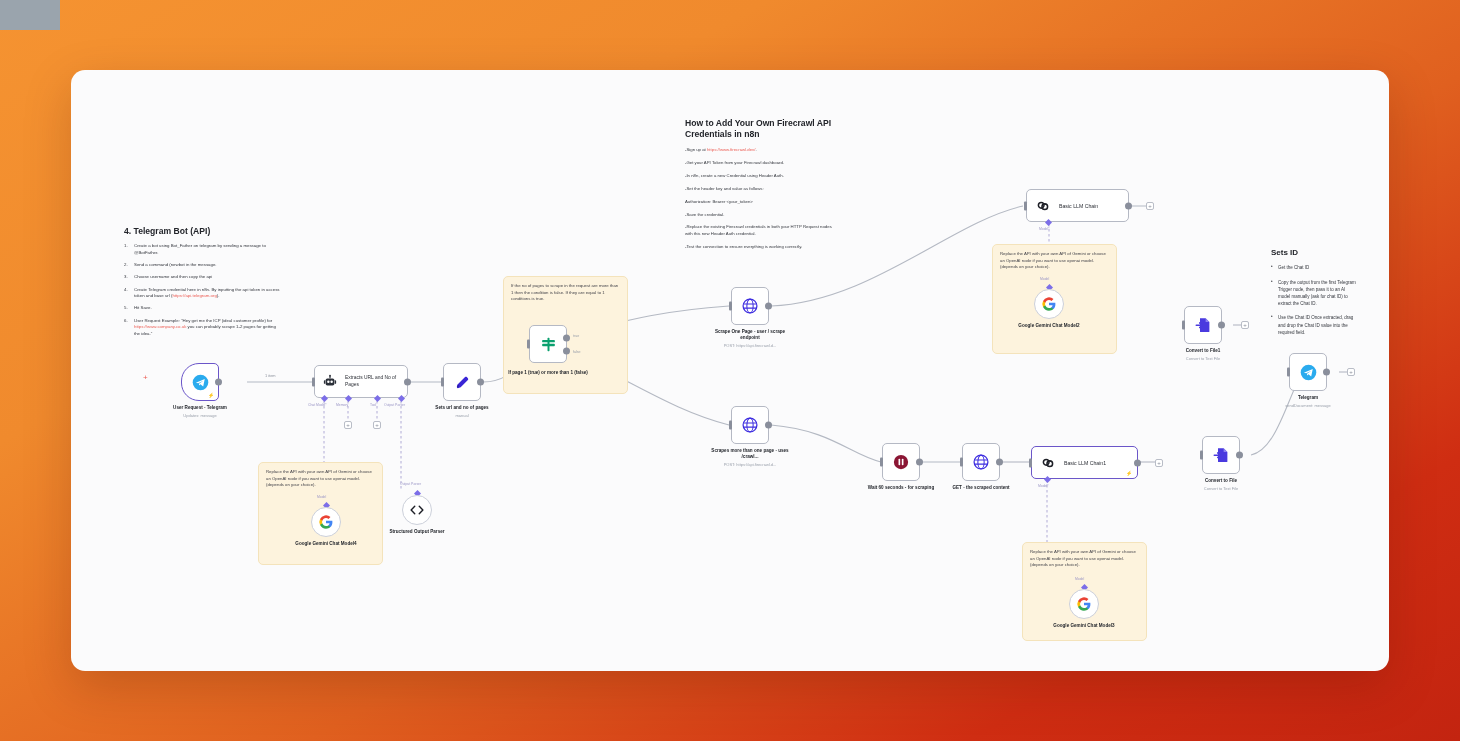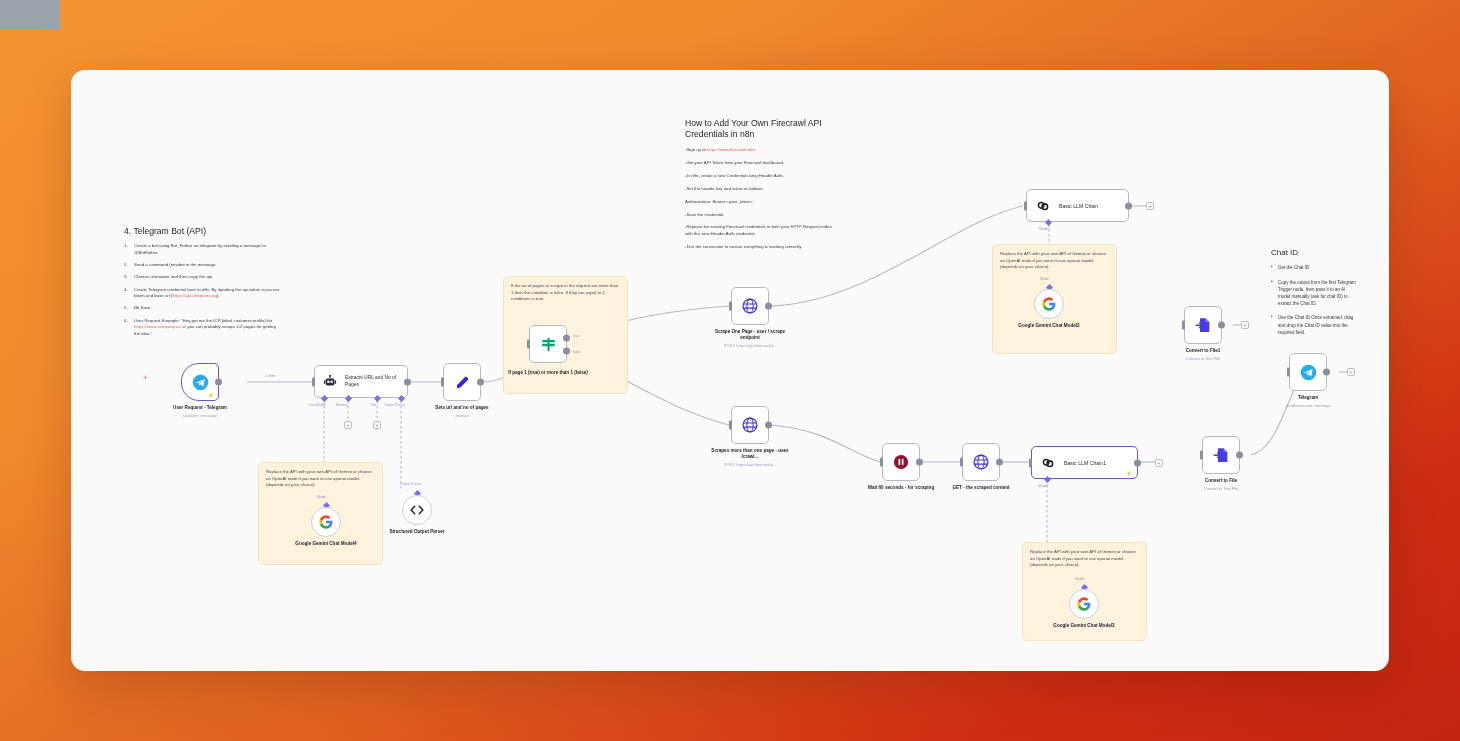--- a/index.html
+++ b/index.html
@@ -31,21 +31,21 @@
     border: 1px solid #f4e3bb;
     border-radius: 5px;
     padding: 6px 7px;
     font-size: 4.3px;
     line-height: 1.55;
     color: #3f3f46;
   }
   .note.plain { background: transparent; border: none; }
 
   
-  .doc-title { font-size: 8.6px; font-weight: 400; color: #22242a; line-height: 1.3; }
+  .doc-title { font-size: 8.6px; font-weight: 700; color: #22242a; line-height: 1.3; }
   .doc-line { font-size: 4.3px; color: #33363d; line-height: 1.5; margin-top: 6.5px; }
   .lnk { color: #ec5b52; }
   .ol { list-style: none; margin-top: 6px; }
   .ol li { font-size: 4.35px; color: #33363d; line-height: 1.55; margin-bottom: 5.5px; position: relative; padding-left: 10px; }
   .ol li .num { position:absolute; left:0; top:0; }
   .ul { list-style: none; margin-top: 6px; }
   .ul li { font-size: 4.5px; color: #33363d; line-height: 1.6; margin-bottom: 7px; position: relative; padding-left: 7px; }
   .ul li:before { content:"•"; position:absolute; left:0; top:-1px; }
 
   
@@ -182,21 +182,21 @@
     <div class="doc-line">-Get your API Token from your Firecrawl dashboard.</div>
     <div class="doc-line">-In n8n, create a new Credential using Header Auth.</div>
     <div class="doc-line">-Set the header key and value as follows:</div>
     <div class="doc-line">Authorization: Bearer &lt;your_token&gt;</div>
     <div class="doc-line">-Save the credential.</div>
     <div class="doc-line">-Replace the existing Firecrawl credentials in both your HTTP Request nodes with this new Header Auth credential.</div>
     <div class="doc-line">-Test the connection to ensure everything is working correctly.</div>
   </div>
 
   <div class="note plain" style="left:1193px; top:172px; width:100px;">
-    <div class="doc-title" style="font-size:8px;">Chat ID</div>
+    <div class="doc-title" style="font-size:8px;">Sets ID</div>
     <ul class="ul">
       <li>Get the Chat ID</li>
       <li>Copy the output from the first Telegram Trigger node, then pass it to an AI model manually (ask for chat ID) to extract the Chat ID.</li>
       <li>Use the Chat ID Once extracted, drag and drop the Chat ID value into the required field.</li>
     </ul>
   </div>
 
   <div class="note" style="left:432px; top:206px; width:125px; height:118px;">
     <div>If the no of pages to scrape in the request are more than 1 then the condition is false. If they are equal to 1 conditions is true.</div>
   </div>

